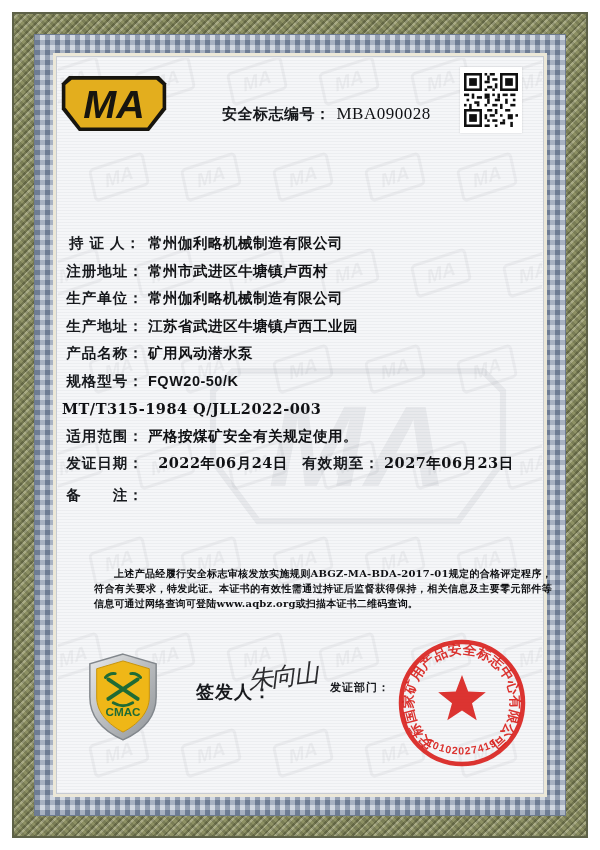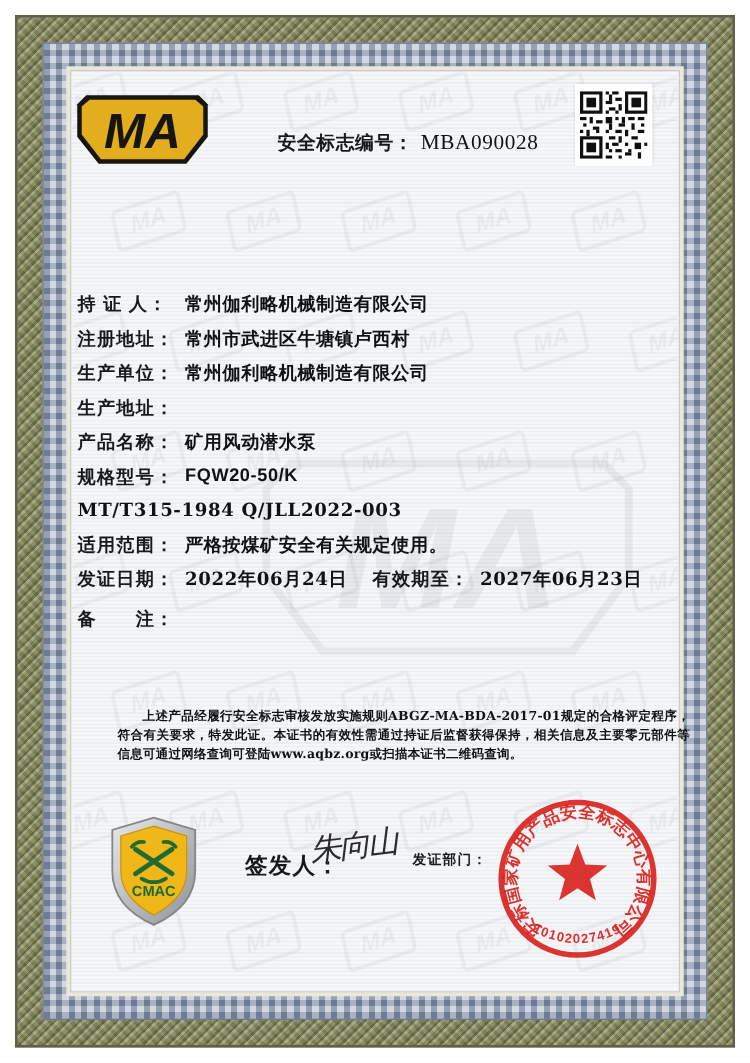--- a/index.html
+++ b/index.html
@@ -50,21 +50,21 @@
     letter-spacing:.5px;white-space:nowrap;
   }
   .certno .lab{font-weight:700;}
   .certno .val{font-family:Liberation Serif, serif;font-size:17px;font-weight:400;margin-left:6px;}
   .qr-box{position:absolute;left:460px;top:67px;width:62px;height:66px;background:#ffffff;
     display:flex;align-items:center;justify-content:center;box-shadow:0 0 2px rgba(0,0,0,.15);}
   .title{
     position:absolute;left:0;right:0;top:168px;text-align:center;
     font-size:33px;font-weight:900;color:#0d0e10;letter-spacing:3px;
   }
-  .rows{position:absolute;left:62px;right:40px;top:230px;}
+  .rows{position:absolute;left:62px;right:40px;top:230px;text-align:center;}
   .row{display:flex;align-items:center;height:27.5px;white-space:nowrap;}
   .lbl{
     width:86px;flex:0 0 86px;font-weight:700;font-size:14.5px;color:#17191d;letter-spacing:1px;
   }
   .row.wide .lbl{width:174px;flex:0 0 174px;}
   .val{
     font-family:"DejaVu Serif","Liberation Serif",serif;
     font-weight:700;font-size:14.5px;color:#101114;letter-spacing:.5px;
   }
   .val.mono{font-family:"Liberation Sans","DejaVu Sans",sans-serif;font-weight:900;}
@@ -232,20 +232,21 @@
     <div class="row">
       <span class="lbl">注册地址：</span>
       <span class="val">常州市武进区牛塘镇卢西村</span>
     </div>
     <div class="row">
       <span class="lbl">生产单位：</span>
       <span class="val">常州伽利略机械制造有限公司</span>
     </div>
     <div class="row">
       <span class="lbl">生产地址：</span>
+      <span class="val">江苏省武进区牛塘镇卢西工业园</span>
     </div>
     <div class="row">
       <span class="lbl">产品名称：</span>
       <span class="val">矿用风动潜水泵</span>
     </div>
     <div class="row">
       <span class="lbl">规格型号：</span>
       <span class="val mono">FQW20-50/K</span>
     </div>
     <div class="row wide">

